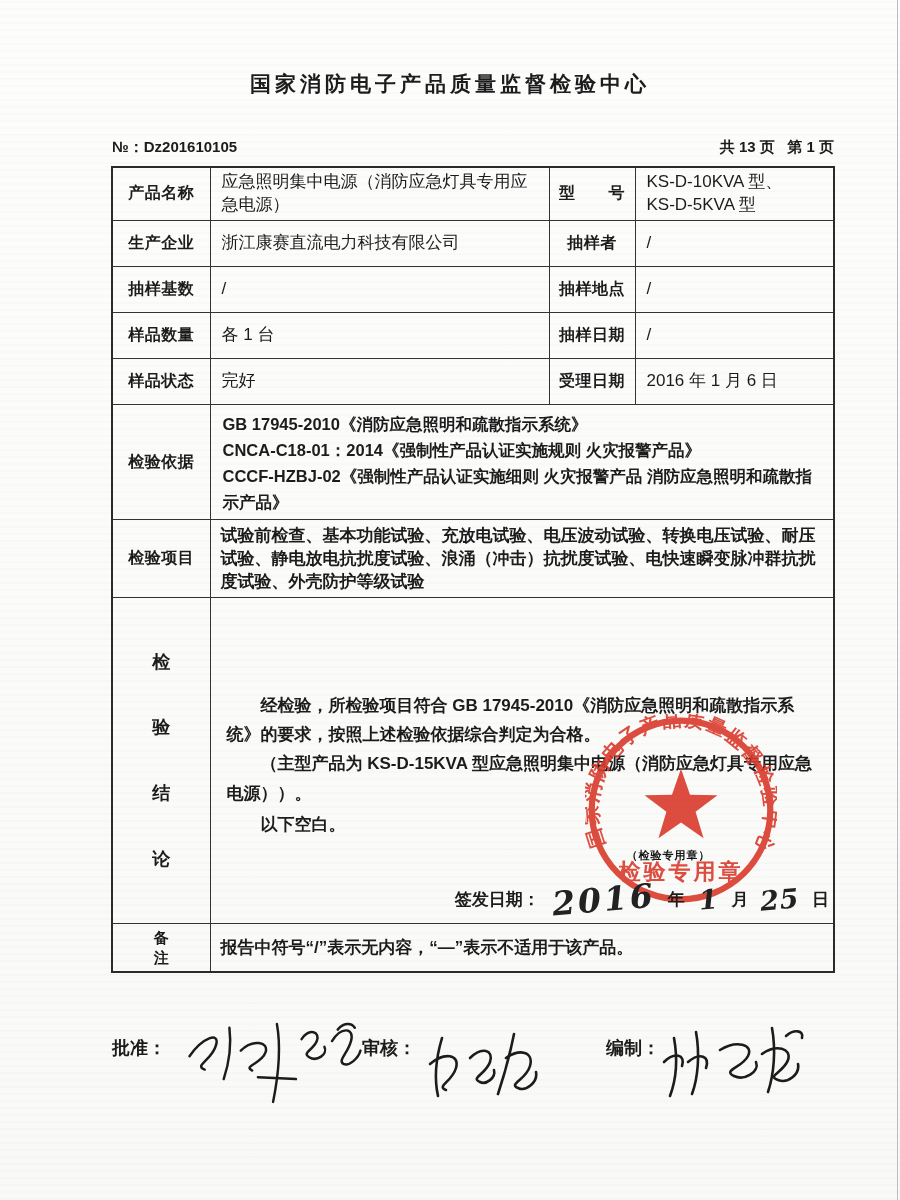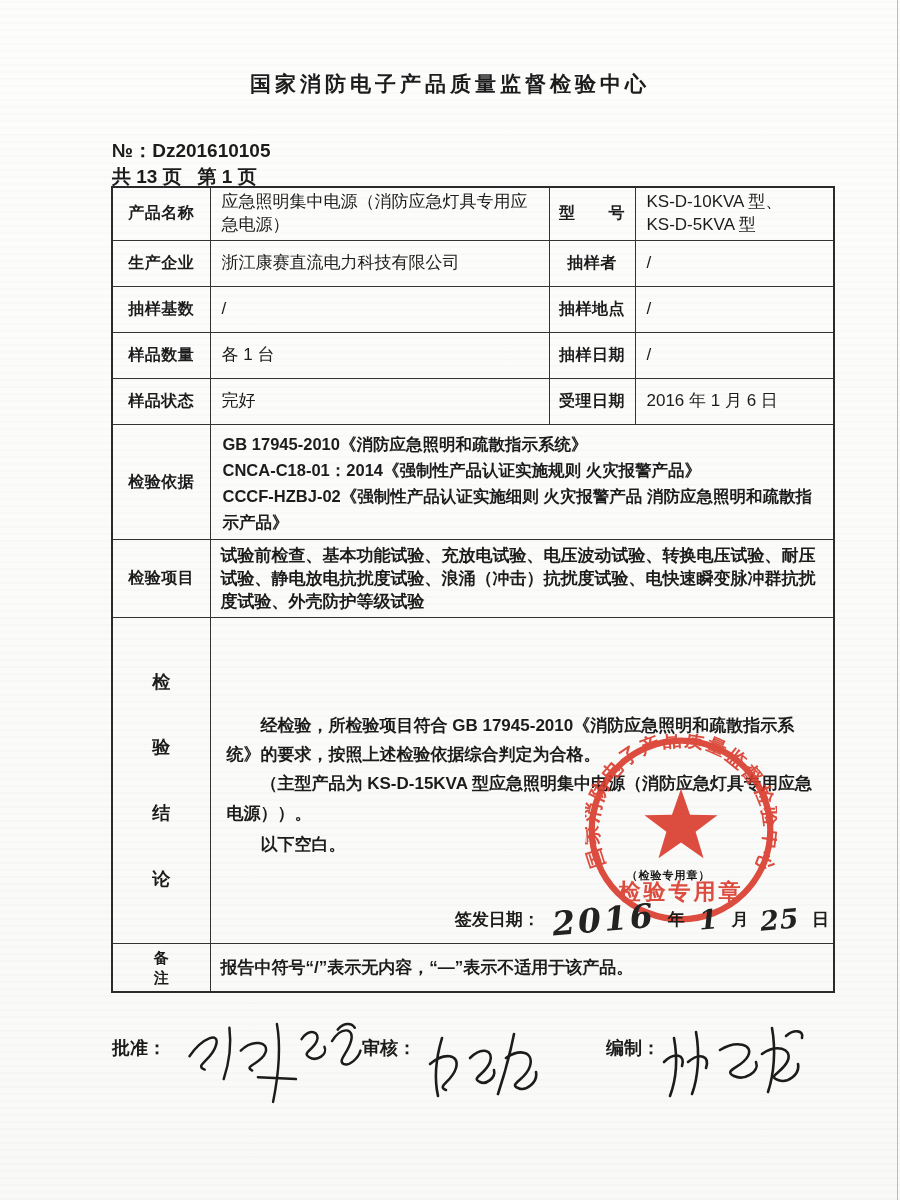--- a/index.html
+++ b/index.html
@@ -12,25 +12,25 @@
       linear-gradient(#fdfdfc, #f9f9f7);
   }
   .paper::after { content:""; position:absolute; right:2px; top:0; bottom:0; width:1px; background:#b9bdbf; }
 
   .org-name  { position:absolute; top:70px;  left:0; width:100%; text-align:center;
                font-size:21px; font-weight:700; letter-spacing:4px; }
   .doc-title { position:absolute; top:101px; left:0; width:100%; text-align:center;
                font-size:25px; font-weight:700; letter-spacing:9px; }
   .no-row { position:absolute; top:138px; left:112px; width:722px;
             display:flex; justify-content:space-between; align-items:baseline;
-            font-size:19px; font-weight:700;flex-direction:column; }
+            font-size:15px; font-weight:700; }
 
   table.report { position:absolute; top:166px; left:111px; width:722px;
                  border-collapse:collapse; table-layout:fixed;
-                 border:2px solid #2b2b2b;margin-top:20px; }
+                 border:2px solid #2b2b2b; }
   table.report td { border:1px solid #333; vertical-align:middle; }
   td.lbl { text-align:center; font-size:16px; font-weight:700; letter-spacing:0.5px; }
   td.val { font-size:17px; font-weight:400; padding:3px 11px; white-space:pre-line; line-height:1.35; }
   tr.r-tall   { height:51px; }
   tr.r-norm   { height:46px; }
   tr.r-basis  { height:105px; }
   tr.r-items  { height:69px; }
   tr.r-concl  { height:326px; }
   tr.r-remark { height:48px; }
 

